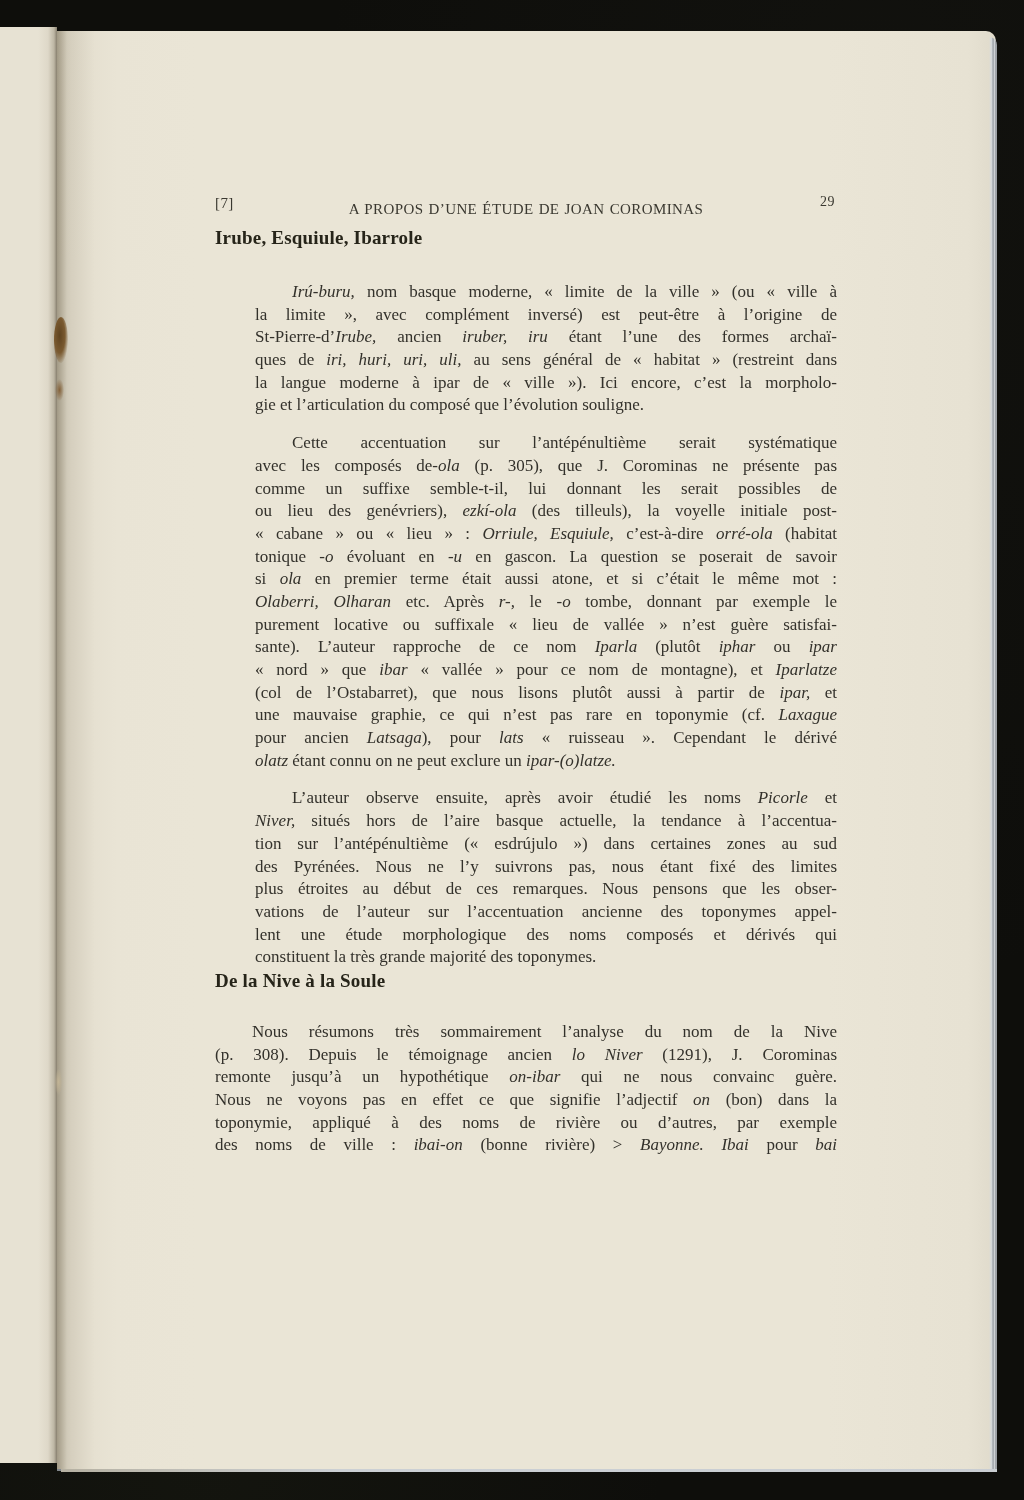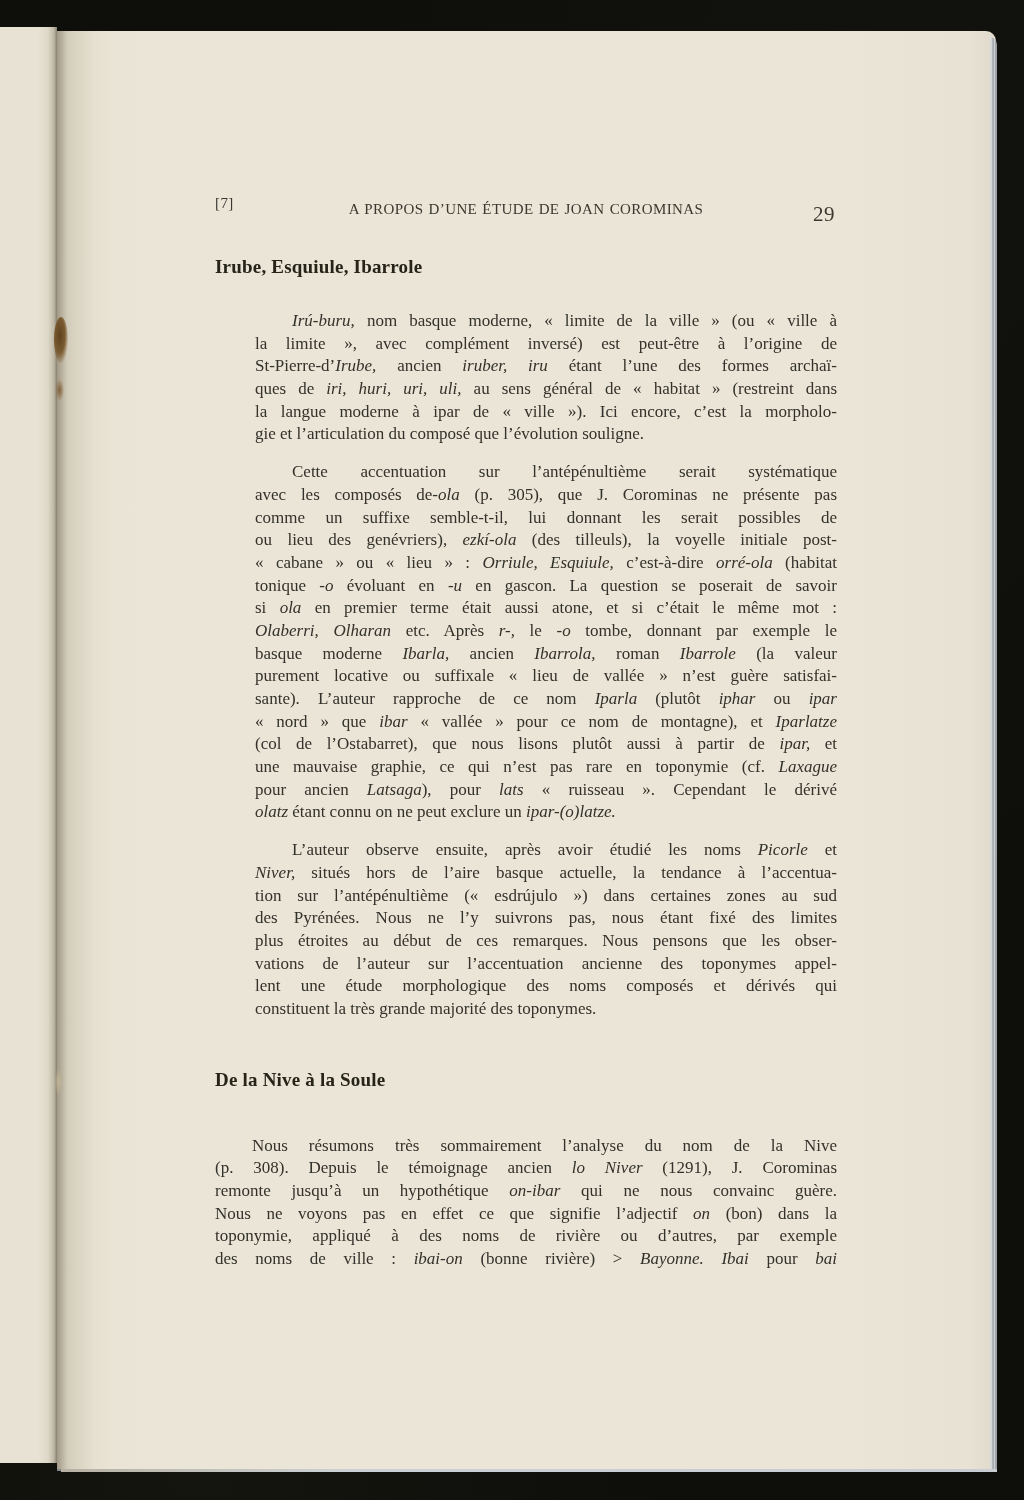--- a/index.html
+++ b/index.html
@@ -80,30 +80,30 @@
   }
   .running-header{
     position:relative;height:21px;
     font-size:15px;letter-spacing:.4px;color:#3a3830;
   }
   .bracket-number{position:absolute;left:0;top:1px;}
   .running-title{
     position:absolute;left:0;right:0;text-align:center;top:7px;
     word-spacing:1px;
   }
-  .page-number{position:absolute;right:2px;top:12px;font-size:21px;letter-spacing:.5px;}
+  .page-number{position:absolute;right:2px;top:0;font-size:14px;letter-spacing:.5px;}
   .section-heading{
     font-weight:bold;color:var(--heading-ink);
     font-size:19px;line-height:23px;letter-spacing:.2px;
   }
-  .heading-1{margin-top:43px;}
-  .heading-2{margin-top:47px;}
+  .heading-1{margin-top:14px;}
+  .heading-2{}
   .paragraphs{display:block;}
   .sec-1 .paragraphs{margin-top:32px;margin-left:40px;}
-  .sec-2 .paragraphs{margin-top:44px;}
+  .sec-2 .paragraphs{margin-top:29px;}
   .para{margin-top:15px;}
   .para:first-child{margin-top:0;}
   .line{
     text-align:justify;
     text-align-last:justify;
     white-space:normal;
     height:22.7px;
   }
   .line.first{text-indent:37px;}
   .line.last{text-align-last:left;}
@@ -145,21 +145,20 @@
           </div>
           <div class="para">
             <div class="line first">Cette accentuation sur l’antépénultième serait systématique</div>
             <div class="line">avec les composés de-<i>ola</i> (p. 305), que J. Corominas ne présente pas</div>
             <div class="line">comme un suffixe semble-t-il, lui donnant les serait possibles de</div>
             <div class="line">ou lieu des genévriers), <i>ezkí-ola</i> (des tilleuls), la voyelle initiale post-</div>
             <div class="line">« cabane » ou « lieu » : <i>Orriule, Esquiule,</i> c’est-à-dire <i>orré-ola</i> (habitat</div>
             <div class="line">tonique <i>-o</i> évoluant en <i>-u</i> en gascon. La question se poserait de savoir</div>
             <div class="line">si <i>ola</i> en premier terme était aussi atone, et si c’était le même mot :</div>
             <div class="line"><i>Olaberri, Olharan</i> etc. Après <i>r-,</i> le <i>-o</i> tombe, donnant par exemple le</div>
-            <div class="line">basque moderne <i>Ibarla,</i> ancien <i>Ibarrola,</i> roman <i>Ibarrole</i> (la valeur</div>
             <div class="line">purement locative ou suffixale « lieu de vallée » n’est guère satisfai-</div>
             <div class="line">sante). L’auteur rapproche de ce nom <i>Iparla</i> (plutôt <i>iphar</i> ou <i>ipar</i></div>
             <div class="line">« nord » que <i>ibar</i> « vallée » pour ce nom de montagne), et <i>Iparlatze</i></div>
             <div class="line">(col de l’Ostabarret), que nous lisons plutôt aussi à partir de <i>ipar,</i> et</div>
             <div class="line">une mauvaise graphie, ce qui n’est pas rare en toponymie (cf. <i>Laxague</i></div>
             <div class="line">pour ancien <i>Latsaga</i>), pour <i>lats</i> « ruisseau ». Cependant le dérivé</div>
             <div class="line last"><i>olatz</i> étant connu on ne peut exclure un <i>ipar-(o)latze.</i></div>
           </div>
           <div class="para">
             <div class="line first">L’auteur observe ensuite, après avoir étudié les noms <i>Picorle</i> et</div>

